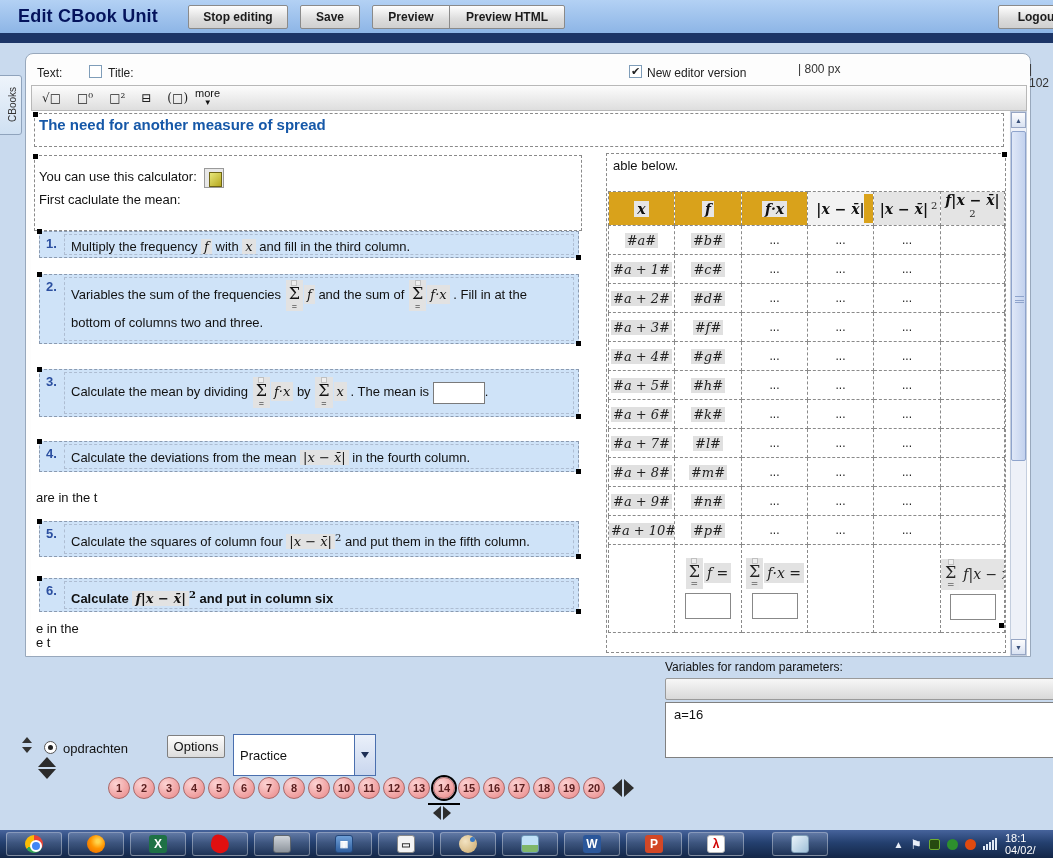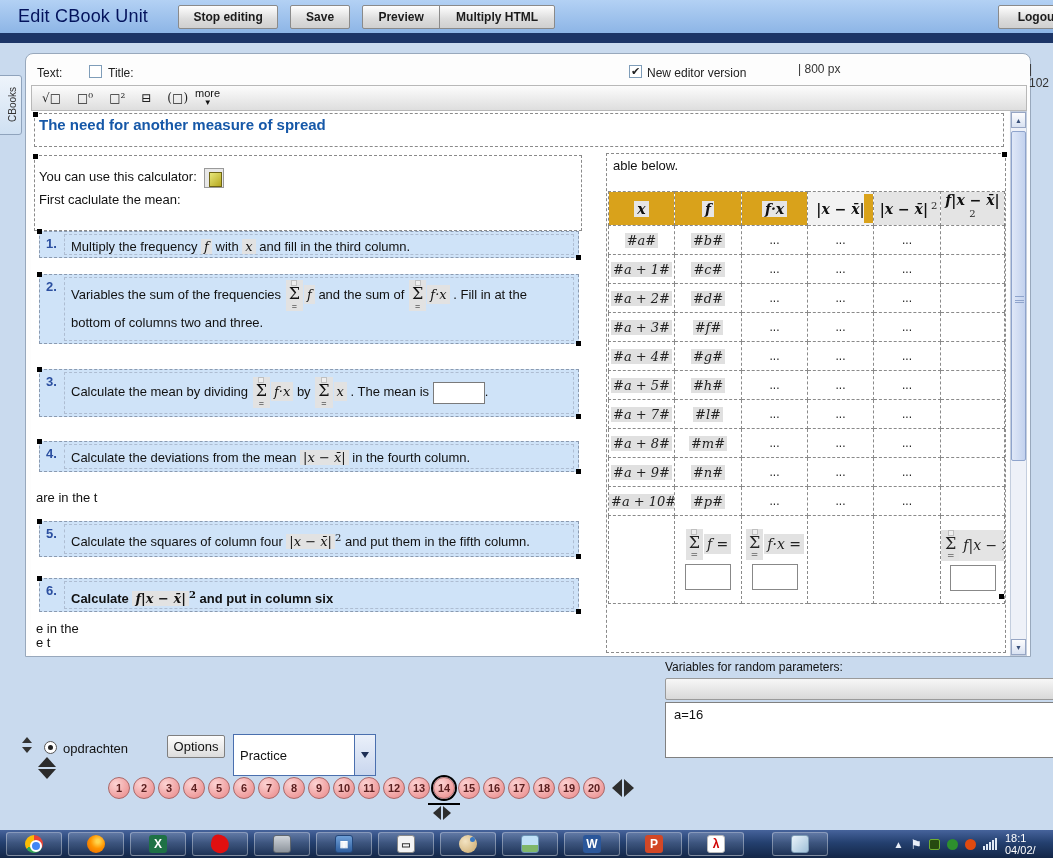--- a/index.html
+++ b/index.html
@@ -3,21 +3,21 @@
 <meta charset="utf-8">
 <style>
   * { margin:0; padding:0; box-sizing:border-box; }
   html,body { width:1053px; height:858px; overflow:hidden; }
   body { font-family:"Liberation Sans", sans-serif; background:#c9daee; position:relative; }
   .abs { position:absolute; }
 
   
   .topbar { position:absolute; left:0; top:0; width:1053px; height:33px;
     background:linear-gradient(#b3d1f4,#8db5e6); display:flex; align-items:center; }
-  .app-title { font-size:18px; font-weight:normal; color:#04135c; margin-left:18px; letter-spacing:.2px; }
+  .app-title { font-size:18px; font-weight:bold; color:#04135c; margin-left:18px; letter-spacing:.2px; }
   .tb-btn { height:24px; padding:0 14px; font-size:12px; font-weight:bold; color:#1b1b1b;
     background:linear-gradient(#fefefe,#dcdcdc 60%,#cfcfcf); border:1px solid #8a8a8a; border-radius:2px;
     display:flex; align-items:center; justify-content:center; }
   .navstrip { position:absolute; left:0; top:33px; width:1053px; height:10px; background:#1c3567; }
 
   
   .cbooks-tab { position:absolute; left:-8px; top:75px; width:30px; height:60px;
     background:linear-gradient(#eef4fb,#cfe0f2); border:1px solid #8fa3bc; border-radius:3px;
     display:flex; align-items:center; justify-content:flex-end; }
   .cbooks-tab span { writing-mode:vertical-rl; transform:rotate(180deg); font-size:10px; color:#333; margin-right:3px; }
@@ -164,21 +164,21 @@
 <body>
 
 
 
 
 <div class="topbar">
   <div class="app-title">Edit CBook Unit</div>
   <div class="tb-btn" style="margin-left:30px;width:100px;">Stop editing</div>
   <div class="tb-btn" style="margin-left:12px;width:60px;">Save</div>
   <div class="tb-btn" style="margin-left:12px;width:78px;border-radius:2px 0 0 2px;">Preview</div>
-  <div class="tb-btn" style="margin-left:-1px;width:116px;border-radius:0 2px 2px 0;">Multiply HTML</div>
+  <div class="tb-btn" style="margin-left:-1px;width:116px;border-radius:0 2px 2px 0;">Preview HTML</div>
   <div class="tb-btn" style="position:absolute;left:998px;width:80px;">Logout</div>
 </div>
 <div class="navstrip"></div>
 
 
 <div class="cbooks-tab">
   <span>CBooks</span>
 </div>
 
 
@@ -355,20 +355,28 @@
               <td><span class="hash">#a + 4#</span></td>
               <td><span class="hash">#g#</span></td>
               <td>...</td>
               <td>...</td>
               <td>...</td>
               <td></td>
             </tr>
         <tr style="height:29px;">
               <td><span class="hash">#a + 5#</span></td>
               <td><span class="hash">#h#</span></td>
+              <td>...</td>
+              <td>...</td>
+              <td>...</td>
+              <td></td>
+            </tr>
+        <tr style="height:29px;">
+              <td><span class="hash">#a + 6#</span></td>
+              <td><span class="hash">#k#</span></td>
               <td>...</td>
               <td>...</td>
               <td>...</td>
               <td></td>
             </tr>
         <tr style="height:29px;">
               <td><span class="hash">#a + 7#</span></td>
               <td><span class="hash">#l#</span></td>
               <td>...</td>
               <td>...</td>

